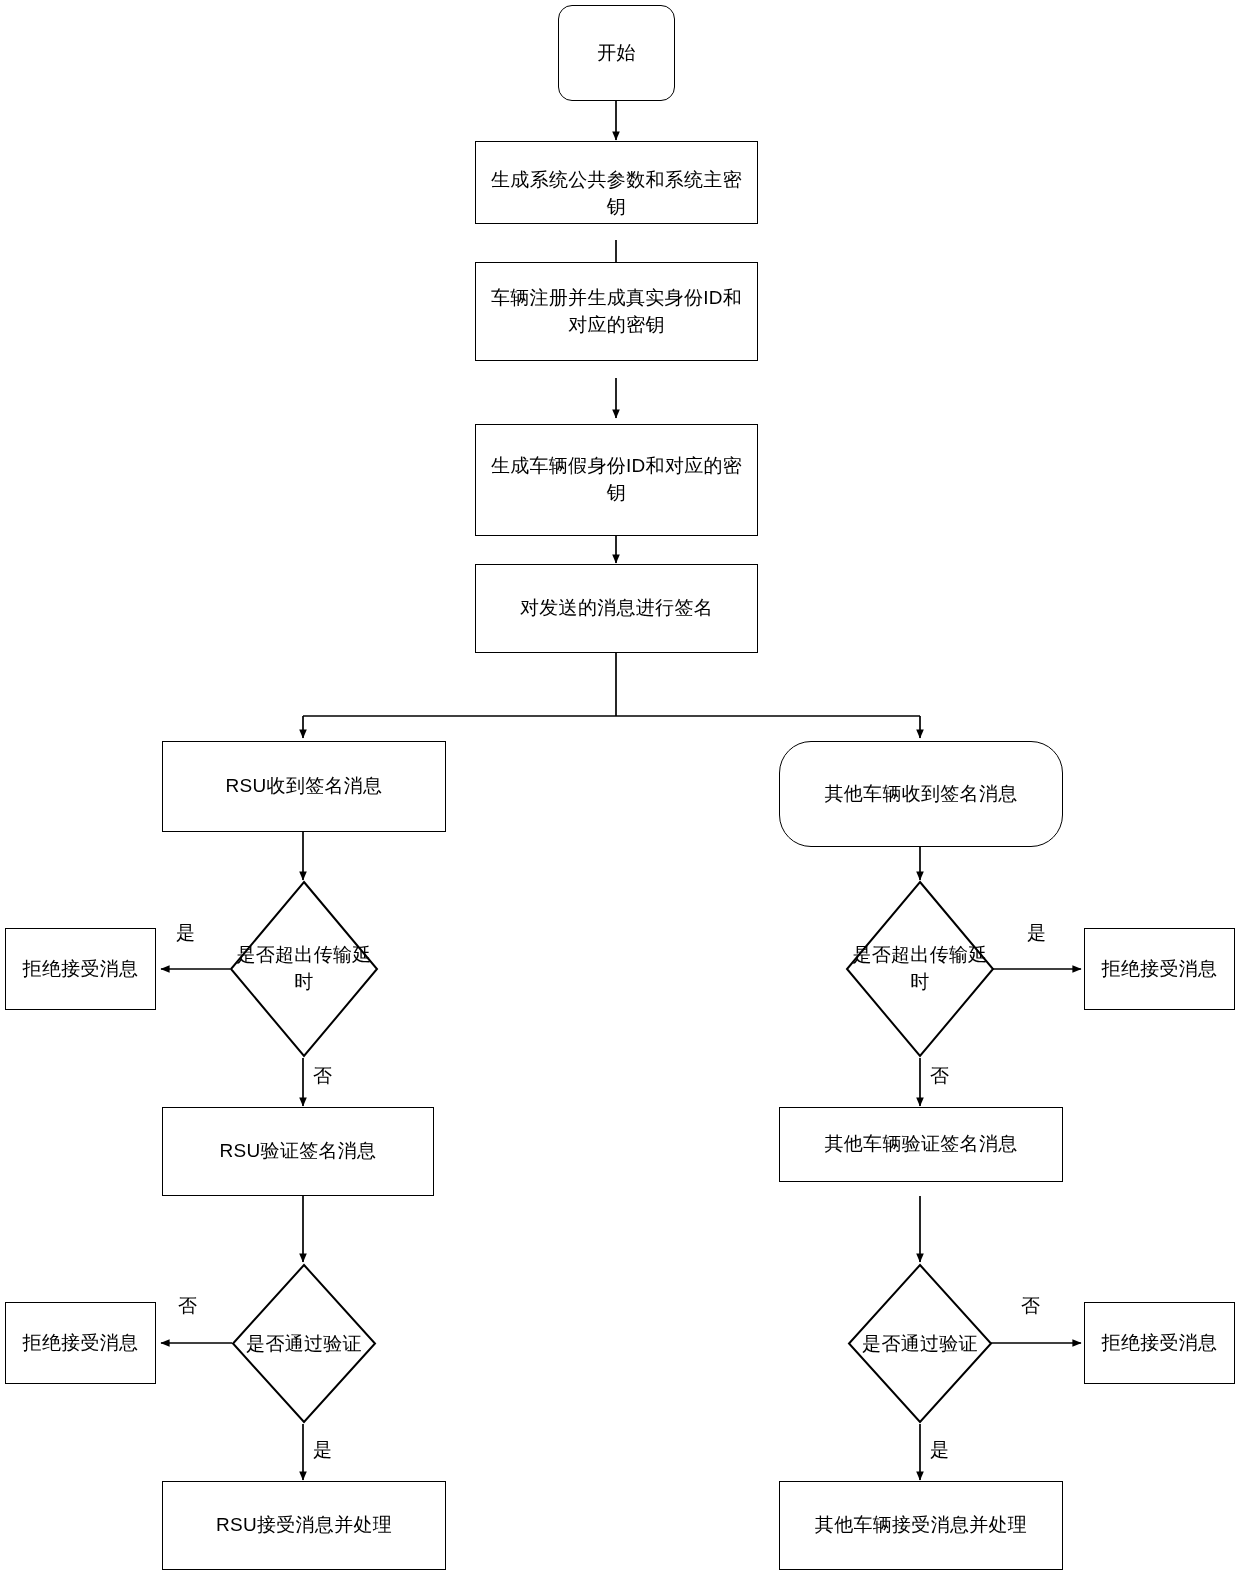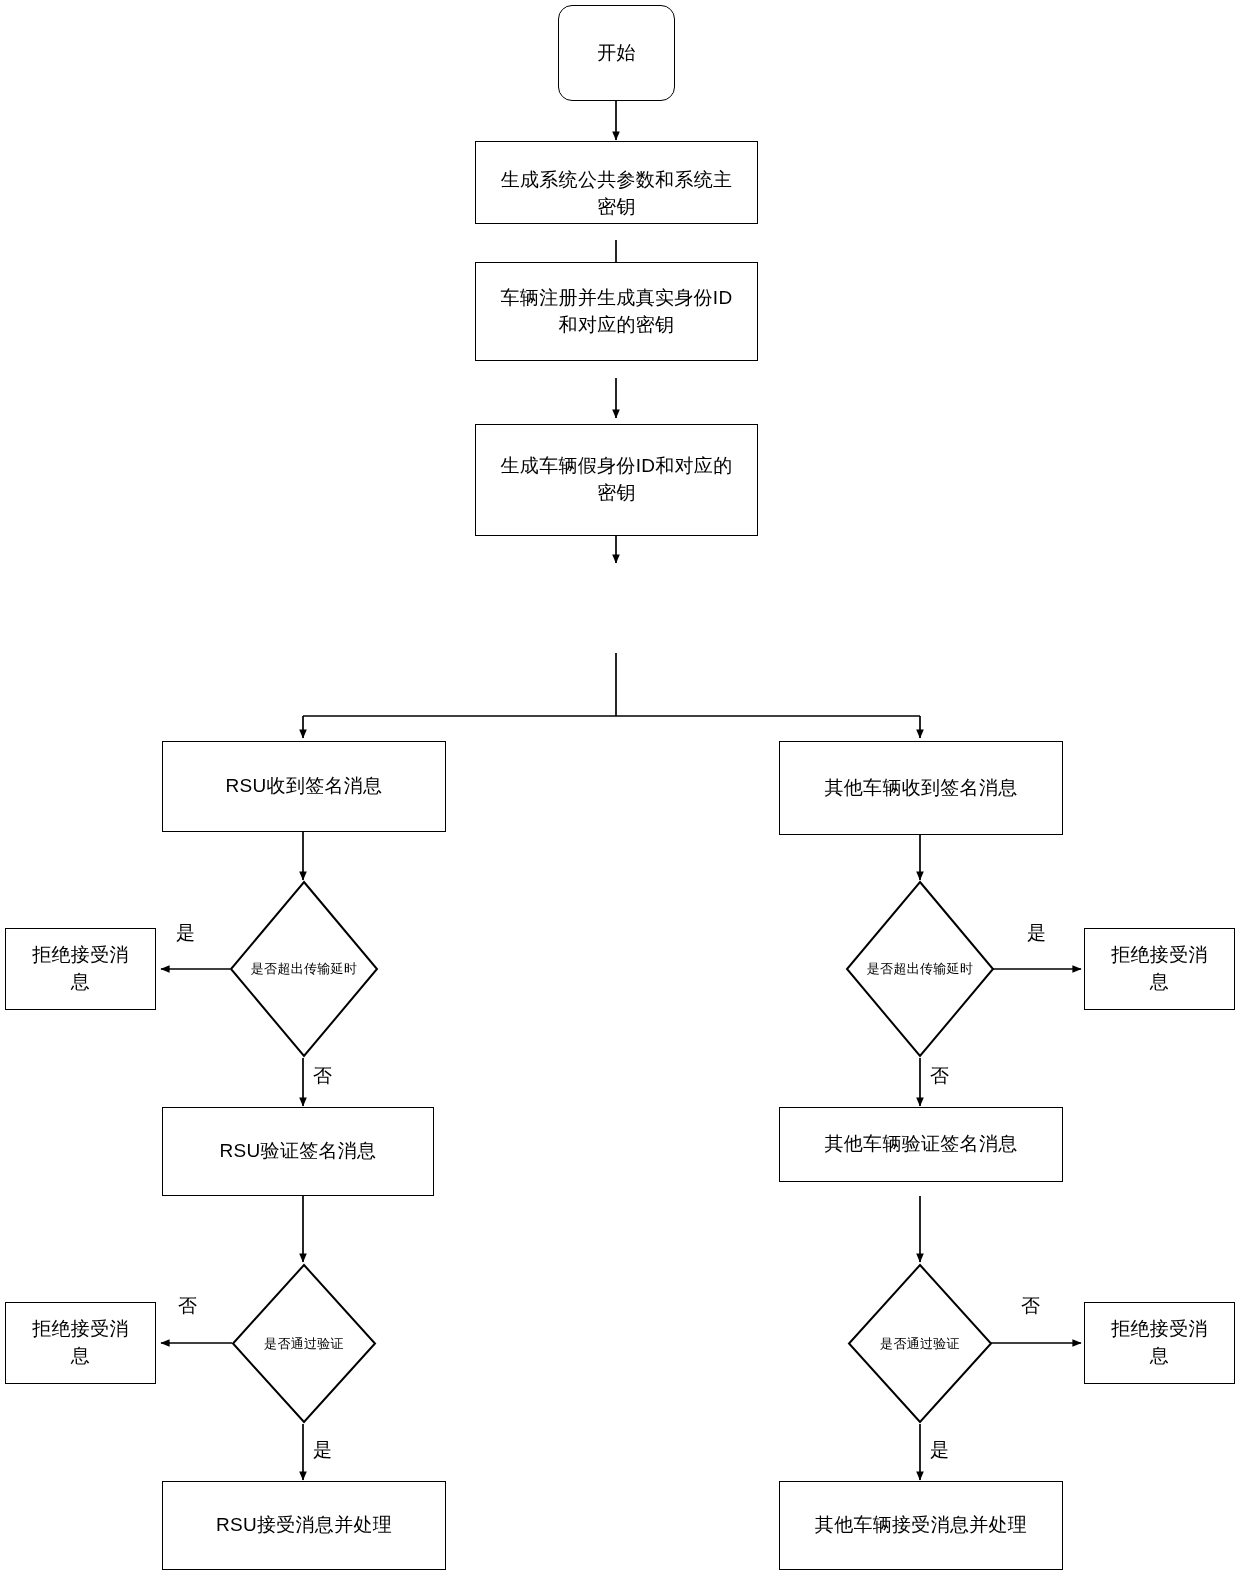--- a/index.html
+++ b/index.html
@@ -31,21 +31,21 @@
     display: flex;
     align-items: center;
     justify-content: center;
     text-align: center;
     color: #000000;
     background: #ffffff;
     border: 1.6px solid #000000;
     font-size: 19px;
     line-height: 1.42;
     letter-spacing: 0.3px;
-    padding: 2px 21px;
+    padding: 2px 8px;
   }
   .node.terminal {
     border-radius: 14px;
   }
   .node.process {
     border-radius: 0;
   }
   .diamond-wrap {
     position: absolute;
   }
@@ -56,21 +56,21 @@
     width: 100%;
     height: 100%;
   }
   .diamond-label {
     position: absolute;
     left: 50%;
     top: 50%;
     transform: translate(-50%, -50%);
     width: 148px;
     text-align: center;
-    font-size: 13px;
+    font-size: 19px;
     line-height: 1.42;
     color: #000000;
     letter-spacing: 0.3px;
   }
   .edge-label {
     position: absolute;
     font-size: 19px;
     color: #000000;
     line-height: 1;
     white-space: nowrap;
@@ -137,20 +137,23 @@
   </div>
 
   <div class="node process" style="left:475px; top:262px; width:283px; height:99px;">
     <span>车辆注册并生成真实身份ID和对应的密钥</span>
   </div>
 
   <div class="node process" style="left:475px; top:424px; width:283px; height:112px;">
     <span>生成车辆假身份ID和对应的密钥</span>
   </div>
 
+  <div class="node process" style="left:475px; top:564px; width:283px; height:89px;">
+    <span>对发送的消息进行签名</span>
+  </div>
 
   <div class="node process" style="left:162px; top:741px; width:284px; height:91px;">
     <span>RSU收到签名消息</span>
   </div>
 
   <div class="diamond-wrap" style="left:229px; top:880px; width:150px; height:178px;">
     <svg class="diamond-shape" viewBox="0 0 150 178" xmlns="http://www.w3.org/2000/svg">
       <polygon points="75,2 148,89 75,176 2,89" fill="#ffffff" stroke="#000000" stroke-width="2"></polygon>
     </svg>
     <div class="diamond-label">是否超出传输延时</div>
@@ -172,21 +175,21 @@
   </div>
 
   <div class="node process" style="left:5px; top:1302px; width:151px; height:82px;">
     <span>拒绝接受消息</span>
   </div>
 
   <div class="node process" style="left:162px; top:1481px; width:284px; height:89px;">
     <span>RSU接受消息并处理</span>
   </div>
 
-  <div class="node process" style="left:779px; top:741px; width:284px; height:94px;">
+  <div class="node process" style="left:779px; top:741px; width:284px; height:106px;border-radius:32px;">
     <span>其他车辆收到签名消息</span>
   </div>
 
   <div class="diamond-wrap" style="left:845px; top:880px; width:150px; height:178px;">
     <svg class="diamond-shape" viewBox="0 0 150 178" xmlns="http://www.w3.org/2000/svg">
       <polygon points="75,2 148,89 75,176 2,89" fill="#ffffff" stroke="#000000" stroke-width="2"></polygon>
     </svg>
     <div class="diamond-label">是否超出传输延时</div>
   </div>
 

